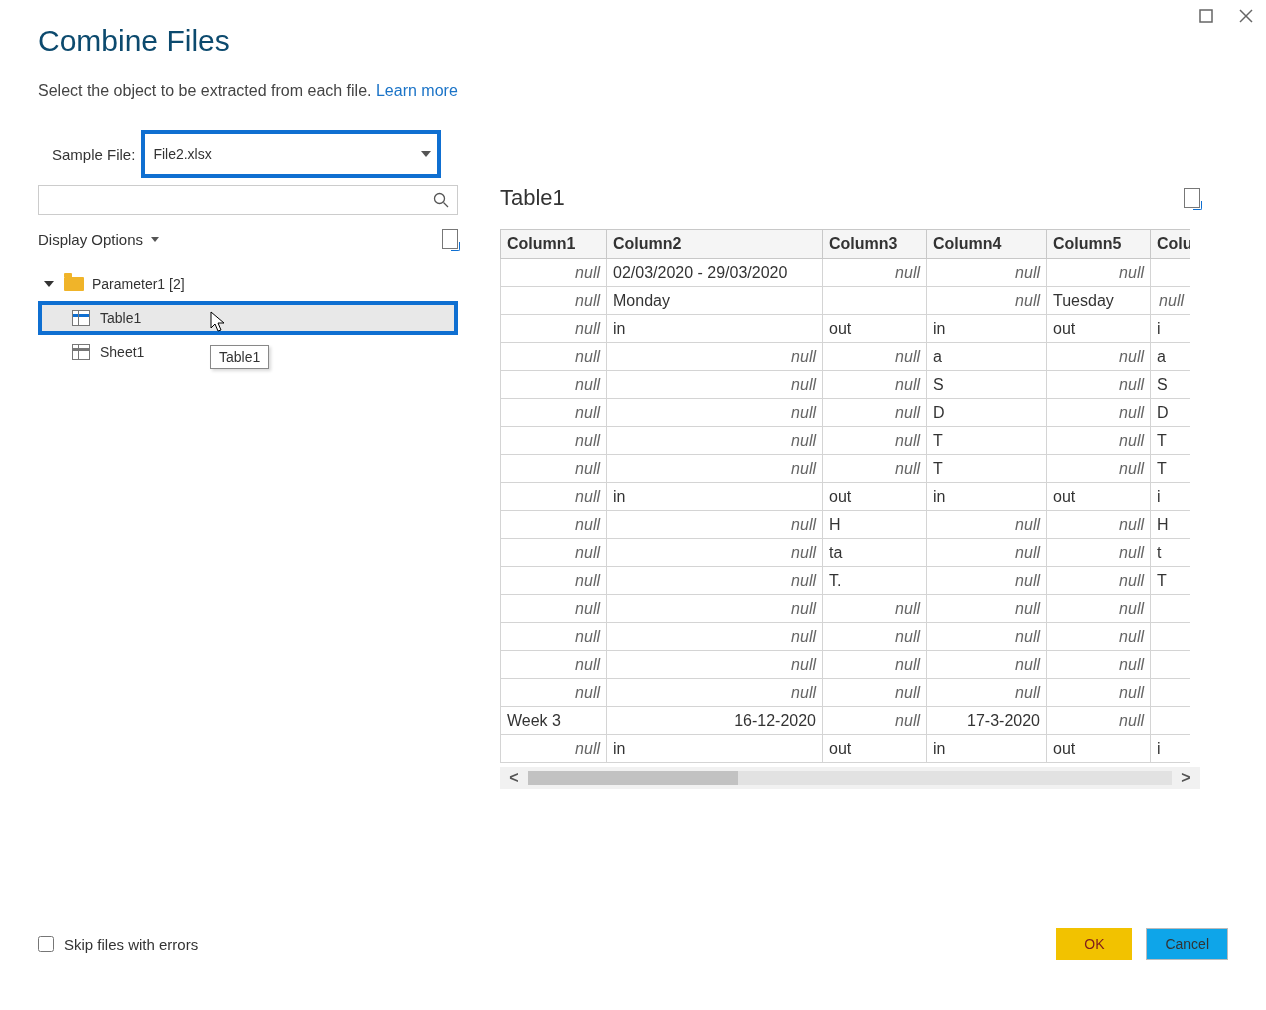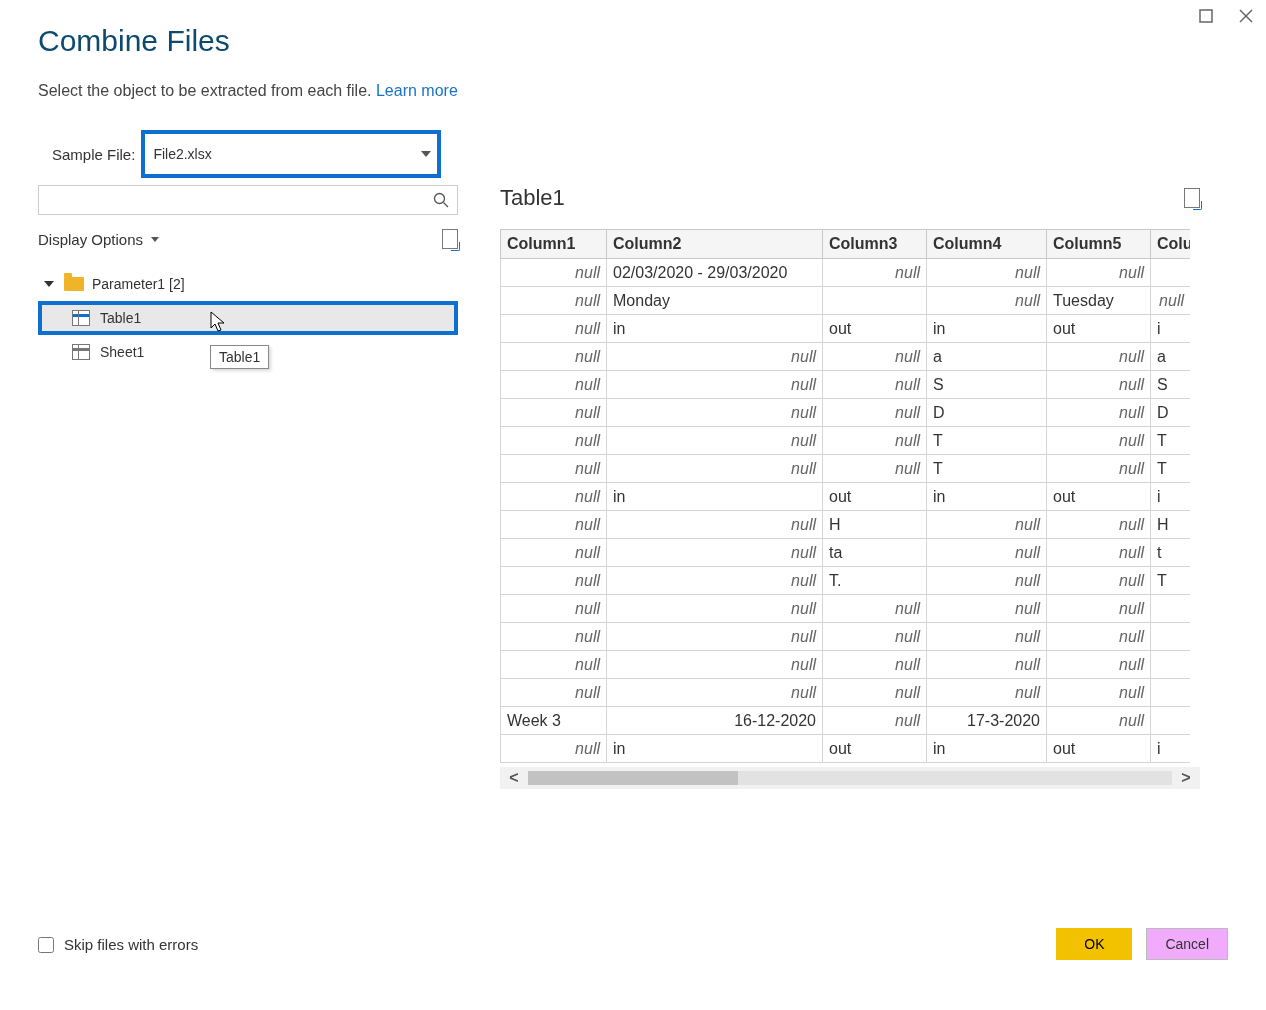--- a/index.html
+++ b/index.html
@@ -219,37 +219,37 @@
     .hscroll .thumb {
       position: absolute; left: 0; top: 0;
       width: 210px; height: 14px; background: #c2c2c2;
     }
     .bottom-row {
       position: absolute;
       left: 38px; right: 38px; bottom: 50px;
       display: flex; justify-content: space-between; align-items: center;
     }
     .skip-files {
-      display: flex; align-items: flex-end; gap: 10px;
+      display: flex; align-items: center; gap: 10px;
       font-size: 15px;
     }
     .skip-files input { width: 16px; height: 16px; }
     .buttons { display: flex; gap: 14px; }
     .btn {
       height: 32px; min-width: 76px;
       padding: 0 18px;
       border: 1px solid #bbb;
-      background: #f0abfc;
+      background: #0ea5e9;
       font-size: 14px;
       display: flex; align-items: center; justify-content: center;
     }
     .btn.primary {
       background: #f2c200;
       border: 1px solid #f2c200;
-      color: #000000;
+      color: #7f1d1d;
     }
     .doc-icon {
       width: 16px; height: 20px;
       border: 1px solid #777;
       position: relative;
     }
     .doc-icon::after {
       content: ""; position: absolute;
       right: -3px; bottom: -3px;
       width: 8px; height: 8px;

